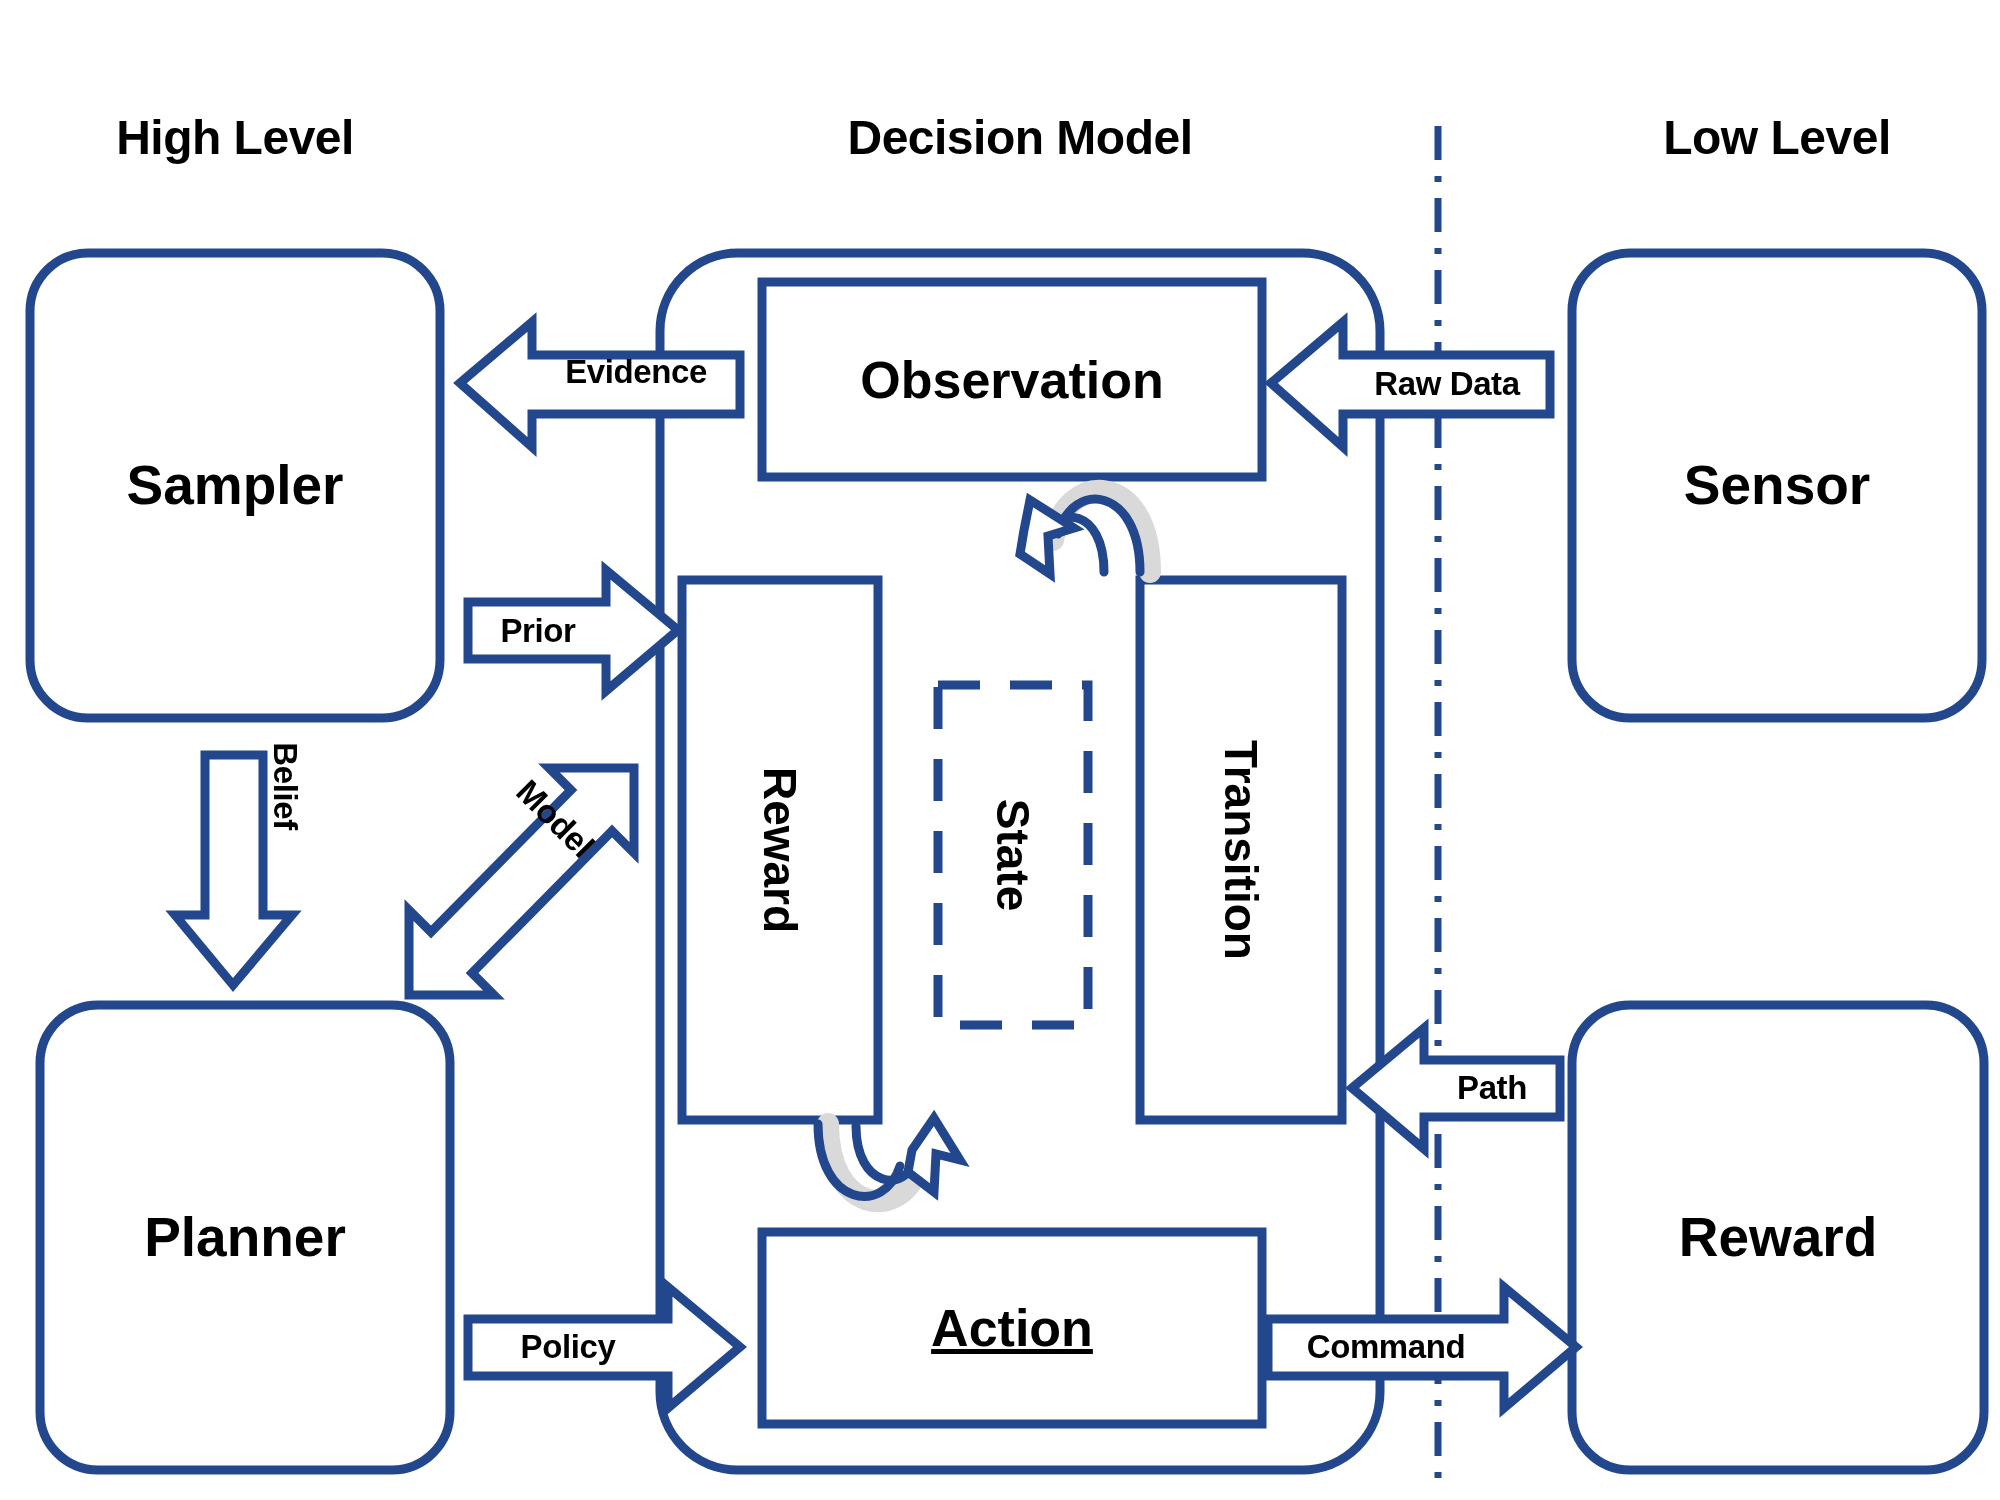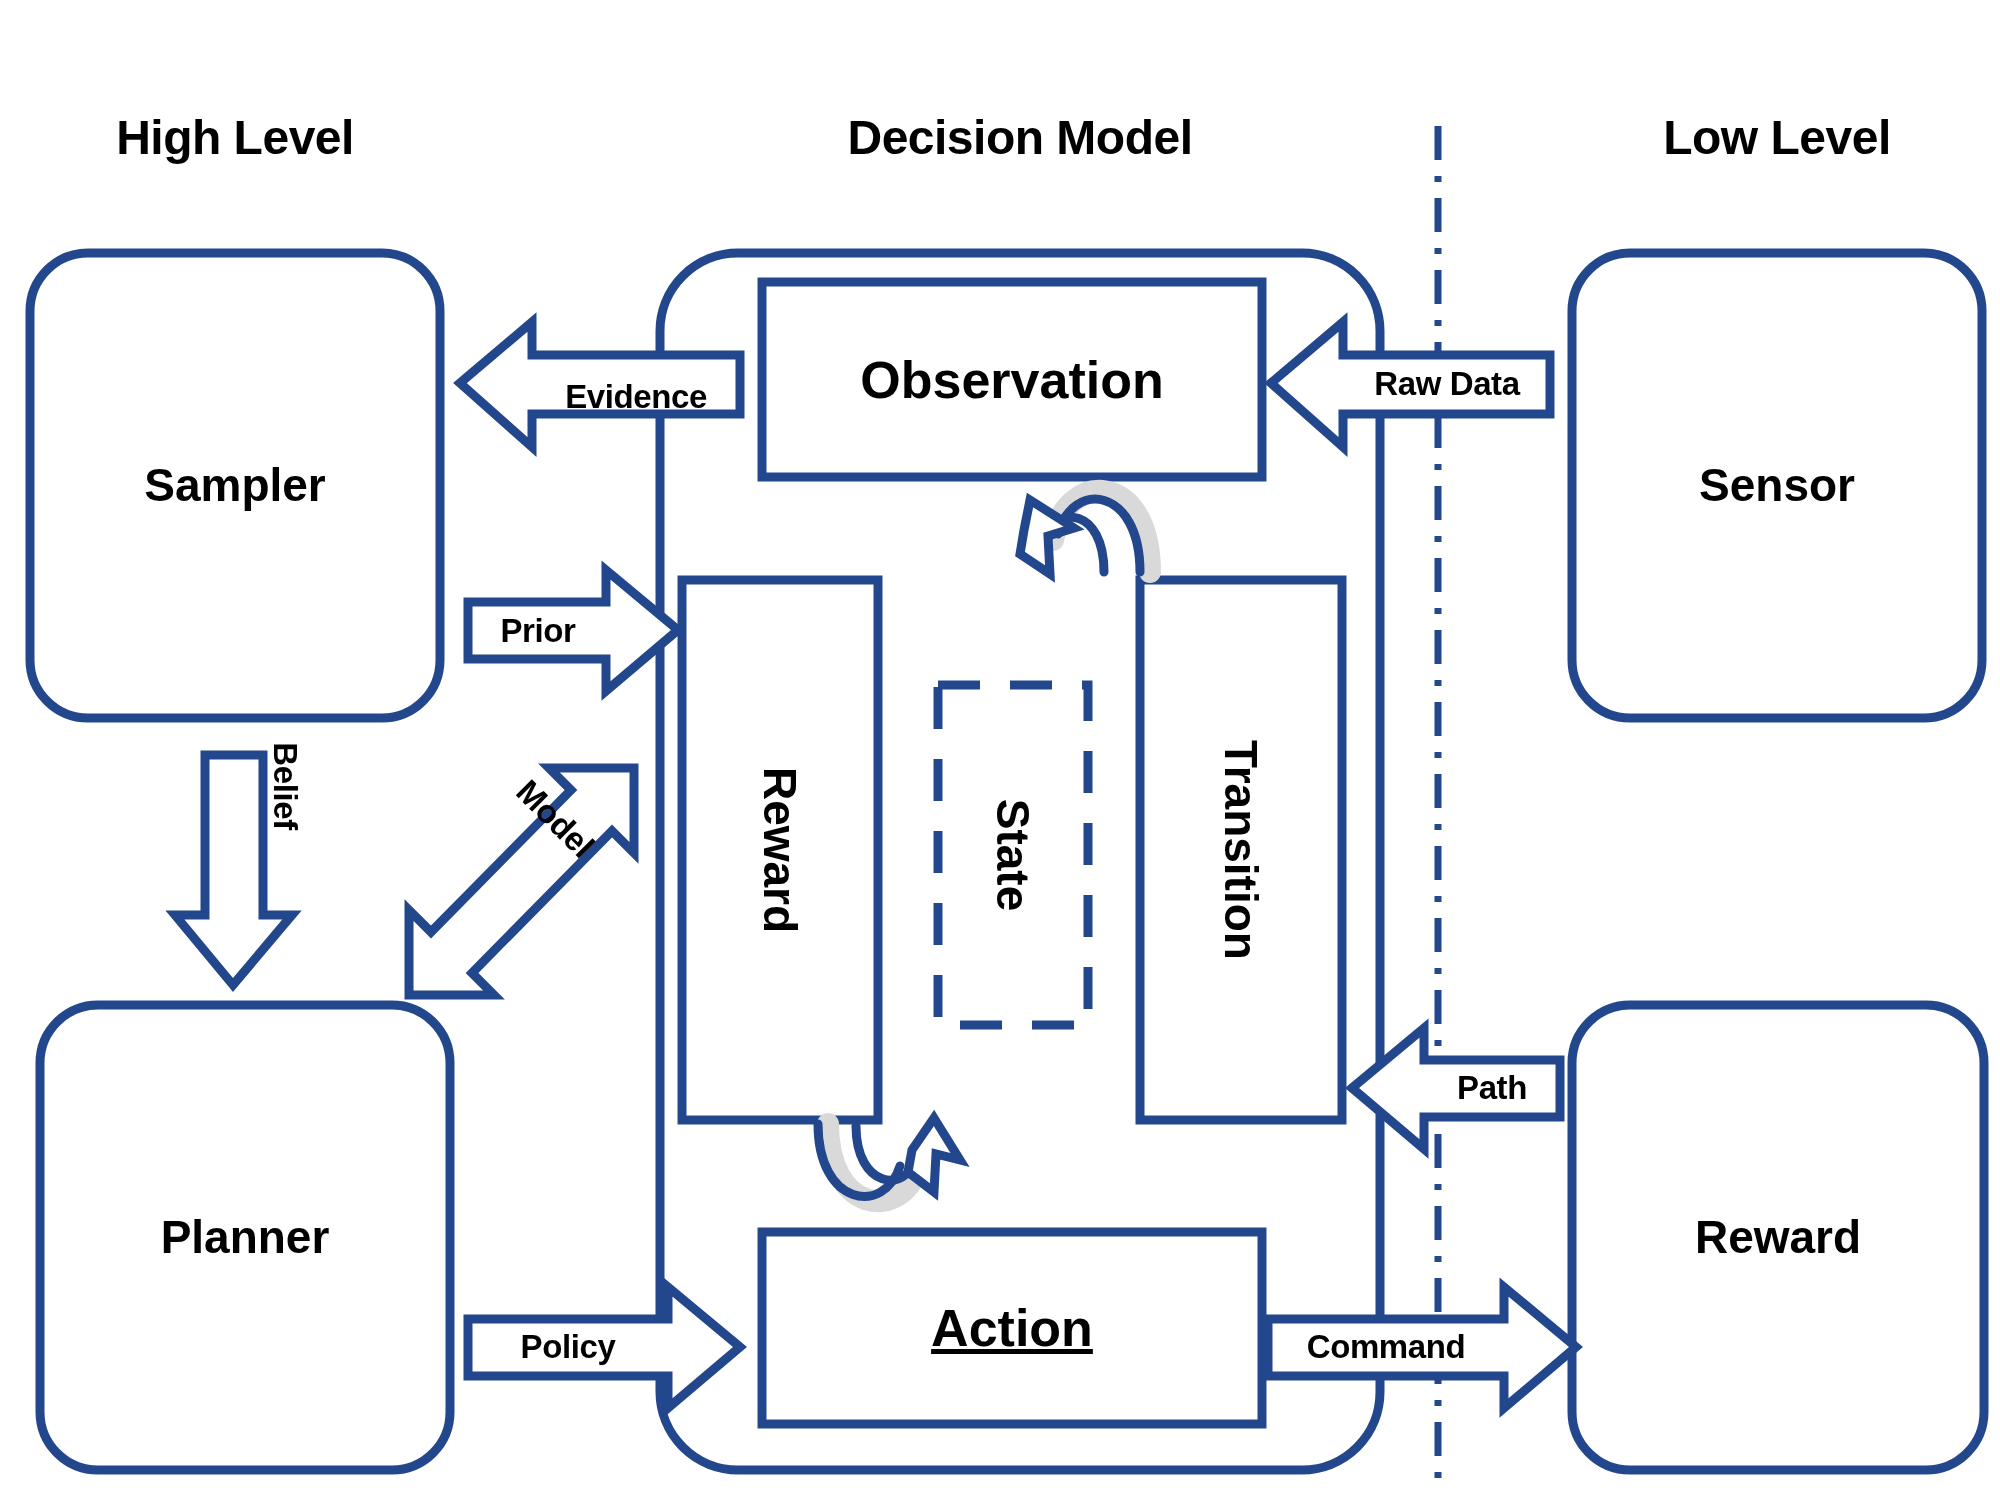--- a/index.html
+++ b/index.html
@@ -33,21 +33,21 @@
   .boxlabel {
     position: absolute;
     font-weight: bold;
     color: #000000;
     text-align: center;
     white-space: nowrap;
     display: flex;
     align-items: center;
     justify-content: center;
   }
-  .lbl-outer { font-size: 46px; }
+  .lbl-outer { font-size: 55px; }
   .lbl-obs   { font-size: 52px; }
   .lbl-act   { font-size: 52px; }
   .lbl-vert  { font-size: 46px; }
   .arrowlabel {
     position: absolute;
     font-weight: bold;
     color: #000000;
     white-space: nowrap;
     display: flex;
     align-items: center;
@@ -129,21 +129,21 @@
   <div class="boxlabel lbl-outer" style="left:1572px; top:440px; width:410px; height:90px;">Sensor</div>
   <div class="boxlabel lbl-outer" style="left:1572px; top:1192px; width:412px; height:90px;">Reward</div>
 
   <div class="boxlabel lbl-obs" style="left:762px; top:282px; width:500px; height:195px;">Observation</div>
   <div class="boxlabel lbl-act" style="left:762px; top:1232px; width:500px; height:192px;text-decoration:underline;">Action</div>
 
   <div class="boxlabel lbl-vert rot90" style="left:682px; top:580px; width:196px; height:540px;">Reward</div>
   <div class="boxlabel lbl-vert rot90" style="left:938px; top:685px; width:150px; height:340px;">State</div>
   <div class="boxlabel lbl-vert rot90" style="left:1140px; top:580px; width:202px; height:540px;">Transition</div>
 
-  <div class="arrowlabel" style="left:530px; top:367px; width:212px; height:60px;">Evidence</div>
+  <div class="arrowlabel" style="left:530px; top:342px; width:212px; height:60px;">Evidence</div>
   <div class="arrowlabel" style="left:1341px; top:354px; width:212px; height:60px;">Raw Data</div>
   <div class="arrowlabel" style="left:468px; top:601px; width:140px; height:59px;">Prior</div>
   <div class="arrowlabel rot90" style="left:205px; top:757px; width:160px; height:58px;
               transform-origin:center center;">Belief</div>
   <div class="arrowlabel rot45" style="left:470px; top:790px; width:170px; height:58px;">Model</div>
   <div class="arrowlabel" style="left:1424px; top:1059px; width:136px; height:58px;">Path</div>
   <div class="arrowlabel" style="left:468px; top:1318px; width:200px; height:58px;">Policy</div>
   <div class="arrowlabel" style="left:1268px; top:1318px; width:236px; height:58px;">Command</div>
 
 </div>

